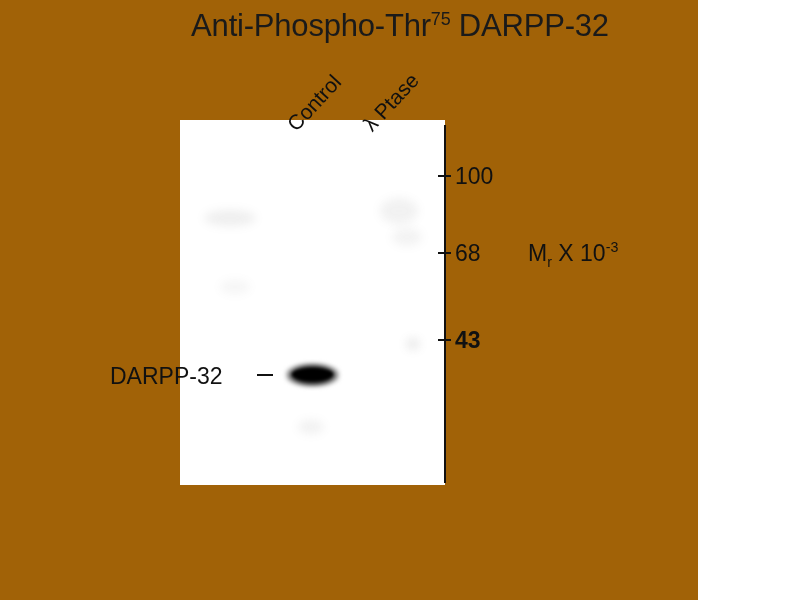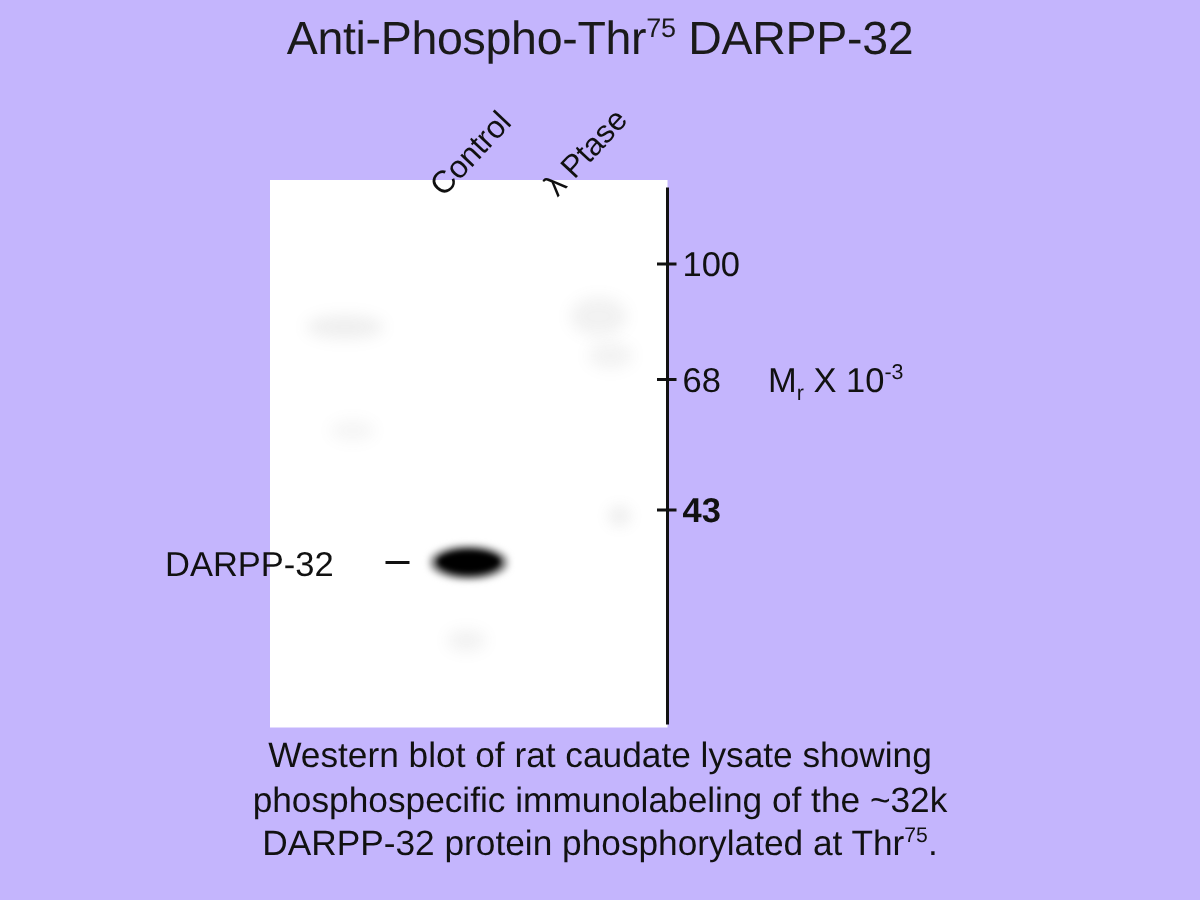--- a/index.html
+++ b/index.html
@@ -7,23 +7,23 @@
     padding: 0;
     background: #ffffff;
   }
   body {
     font-family: "Liberation Sans", sans-serif;
     color: #111111;
     -webkit-font-smoothing: antialiased;
   }
   #figure {
     position: relative;
-    width: 800px;
+    width: 698px;
     height: 600px;
-    background: #c4b5fd;
+    background: #a16207;
     overflow: hidden;
   }
 
   
   #title {
     position: absolute;
     left: 0;
     top: 8px;
     width: 800px;
     text-align: center;
@@ -126,21 +126,21 @@
     color: #111111;
     margin-left: 4px;
   }
   #marker-100 { top: 121px; margin-top: 44px; }
   #marker-68  { top: 242px; }
   #marker-43  { top: 329px; font-weight: bold; }
 
   
   #mr-label {
     position: absolute;
-    left: 512px;
+    left: 528px;
     top: 240px;
     font-size: 23px;
     color: #111111;
     white-space: nowrap;
   }
   #mr-label sub {
     font-size: 0.62em;
     vertical-align: sub;
     line-height: 0;
   }
@@ -224,19 +224,14 @@
   <div class="marker" id="marker-43">
     <span class="tick"></span>
     <span class="mval">43</span>
   </div>
 
   <div id="mr-label"><span>M</span><sub>r</sub><span> X 10</span><sup>-3</sup></div>
 
   <div id="darpp-label">DARPP-32</div>
   <div id="darpp-dash"></div>
 
-  <div id="caption">
-    <span class="cap-line">Western blot of rat caudate lysate showing</span>
-    <span class="cap-line">phosphospecific immunolabeling of the ~32k</span>
-    <span class="cap-line"><span>DARPP-32 protein phosphorylated at Thr</span><sup>75</sup><span>.</span></span>
-  </div>
 
 </div>
 
 </body></html>

